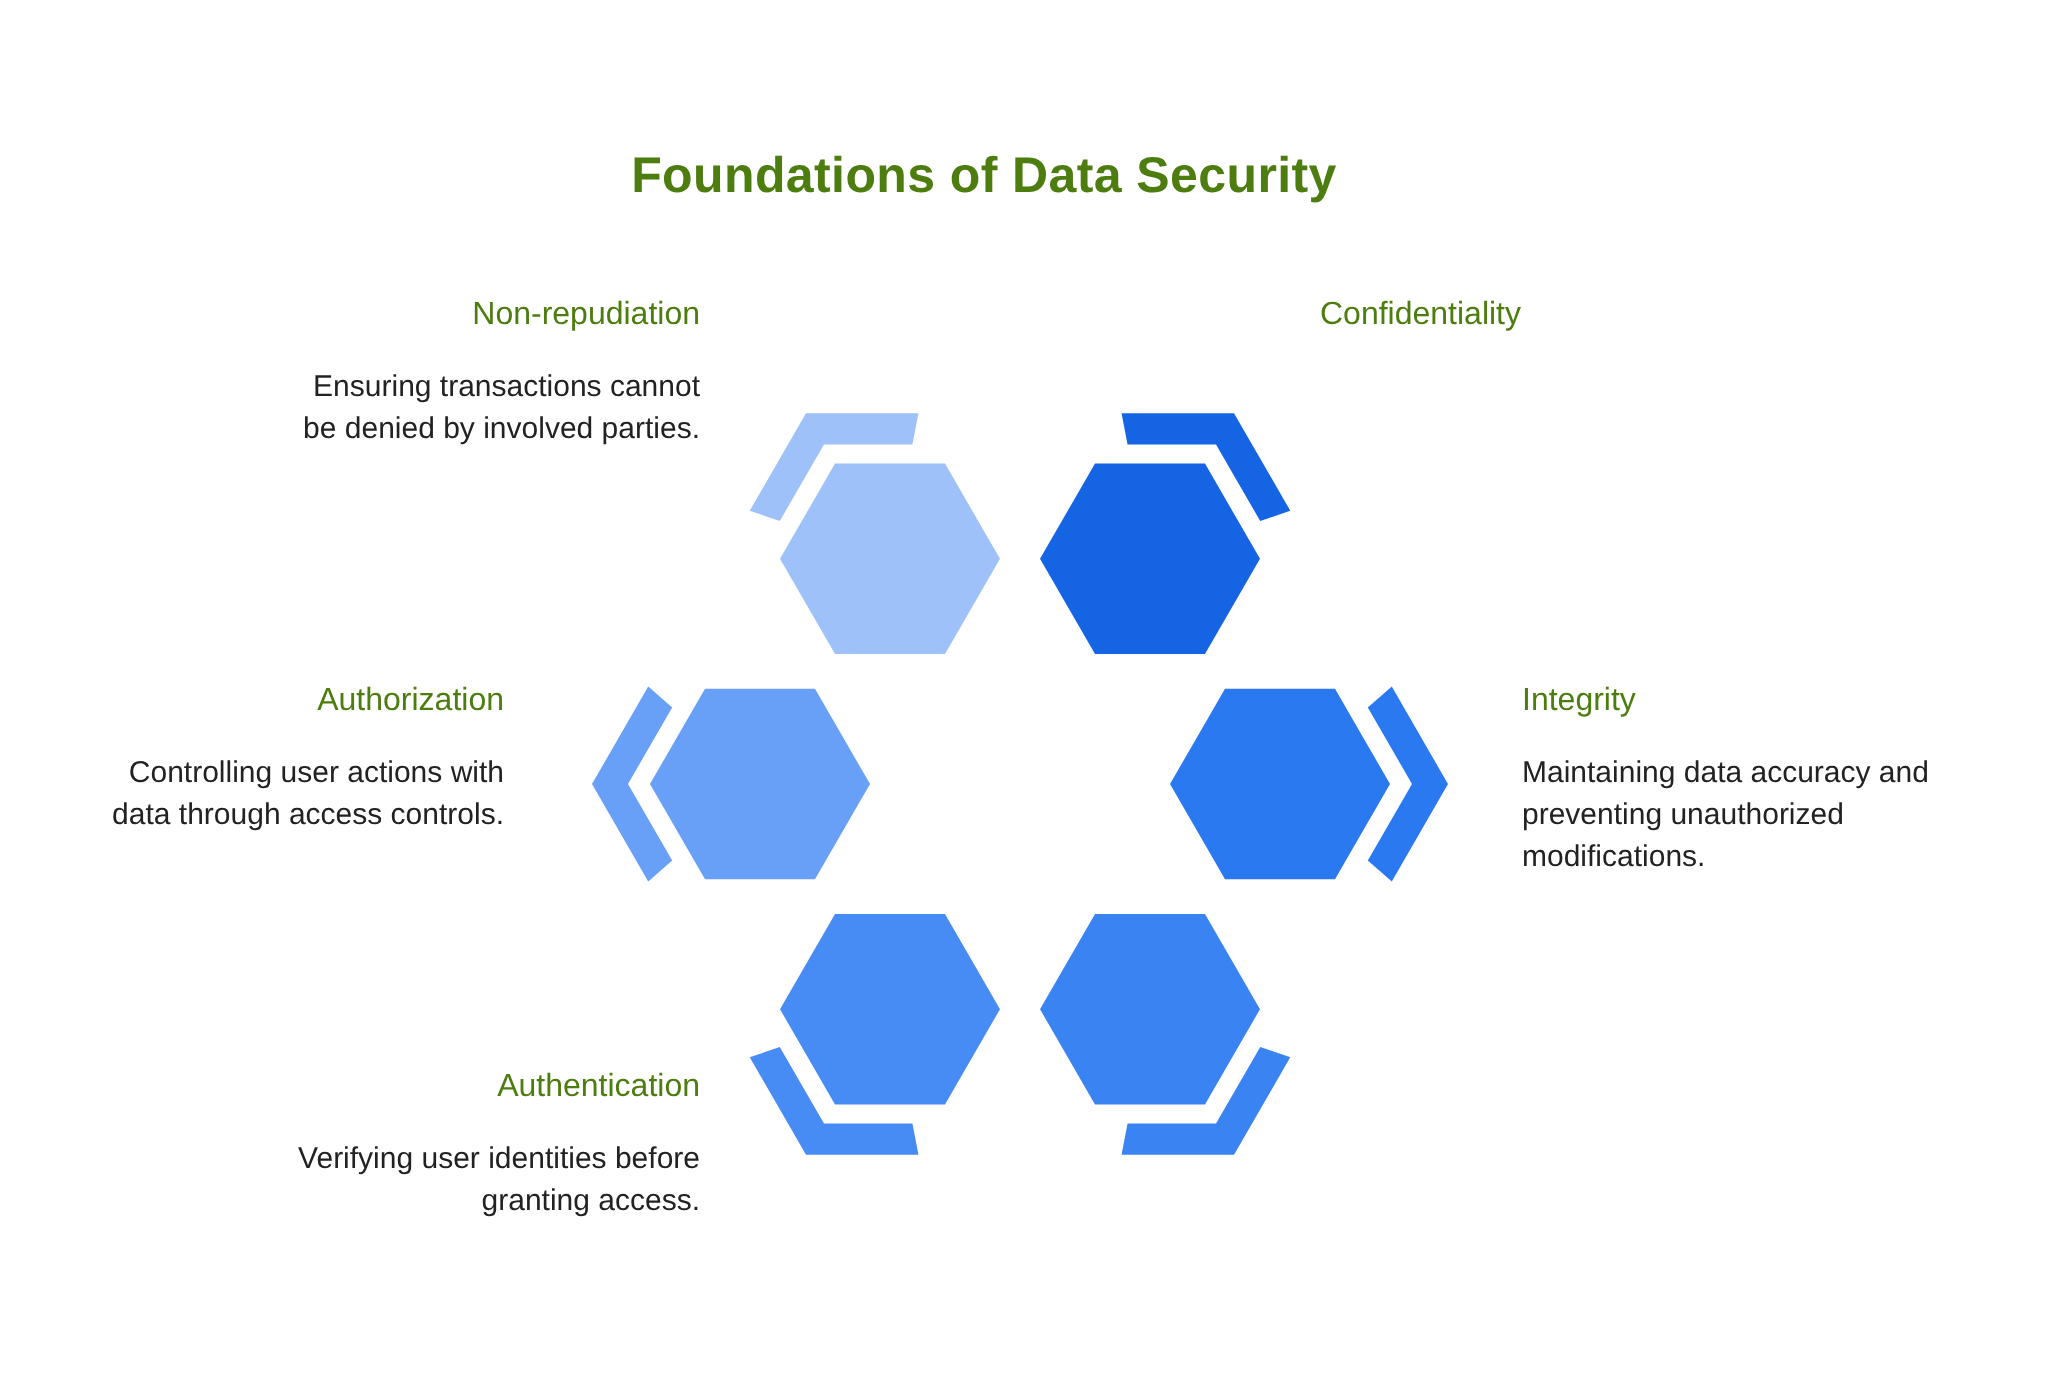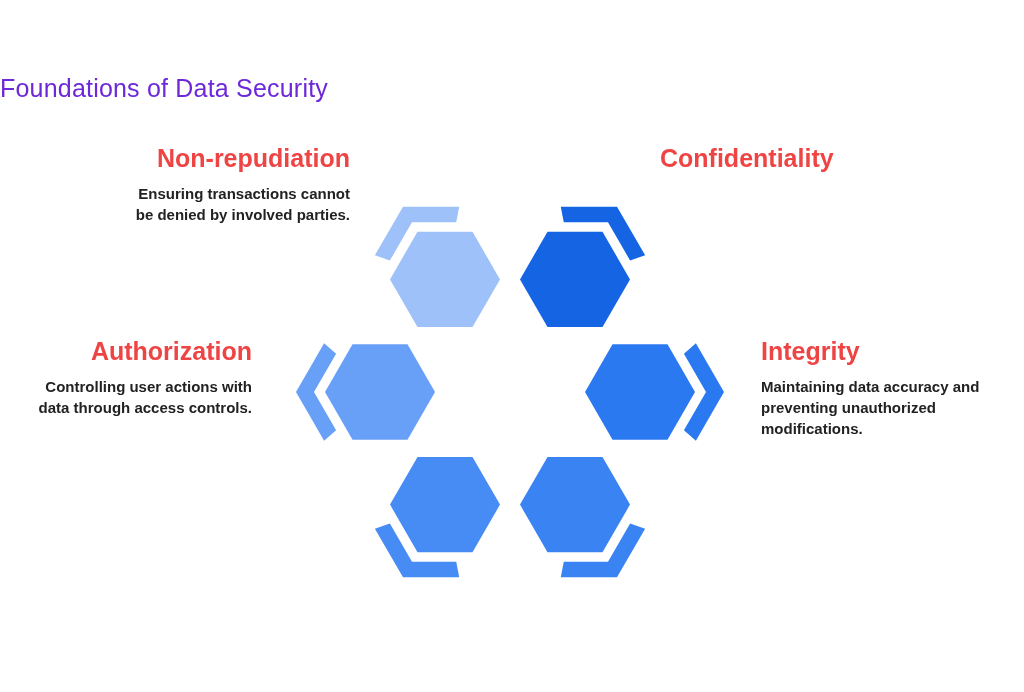--- a/index.html
+++ b/index.html
@@ -4,32 +4,31 @@
 <style>
   html,body { margin:0; padding:0; }
   body {
     width:1024px; height:692px; position:relative; overflow:hidden;
     background:#ffffff;
     font-family:"Liberation Sans","DejaVu Sans",sans-serif;
     color:#1c1c1c;
   }
   .title {
     position:absolute; top:57px; left:0; width:984px;
-    text-align:left; font-size:25px; font-weight:400; color:#6d28d9;
+    text-align:center; font-size:25px; font-weight:700; color:#4d7c0f;
     letter-spacing:.2px;
   }
   .diagram-svg { position:absolute; left:0; top:0; }
   .node-text { position:absolute; }
   .node-text .node-label {
-    margin:0; font-size:25px; font-weight:700; color:#ef4444; line-height:24px;
+    margin:0; font-size:16px; font-weight:400; color:#4d7c0f; line-height:24px;
   }
   .node-text .node-desc {
     margin:13px 0 0; font-size:15px; line-height:21px; color:#222;
     white-space:pre-line;
-    font-weight:bold;
   }
   .align-right { text-align:right; }
   #text-non-repudiation { top:146px; right:674px; width:270px; }
   #text-confidentiality { top:146px; left:660px;  width:270px; }
   #text-authorization   { top:339px; right:772px; width:270px; }
   #text-integrity       { top:339px; left:761px;  width:270px; }
   #text-authentication  { top:532px; right:674px; width:270px; }
   #text-availability    { top:532px; left:660px;  width:270px; }
 </style>
 </head>
@@ -79,16 +78,19 @@
 </div>
 
 <div class="node-text" id="text-integrity">
   <h2 class="node-label">Integrity</h2>
   <p class="node-desc">Maintaining data accuracy and
 preventing unauthorized
 modifications.</p>
 </div>
 
 <div class="node-text align-right" id="text-authentication">
+  <h2 class="node-label">Authentication</h2>
+  <p class="node-desc">Verifying user identities before
+granting access.</p>
 </div>
 
 <div class="node-text" id="text-availability">
 </div>
 
 </body></html>

